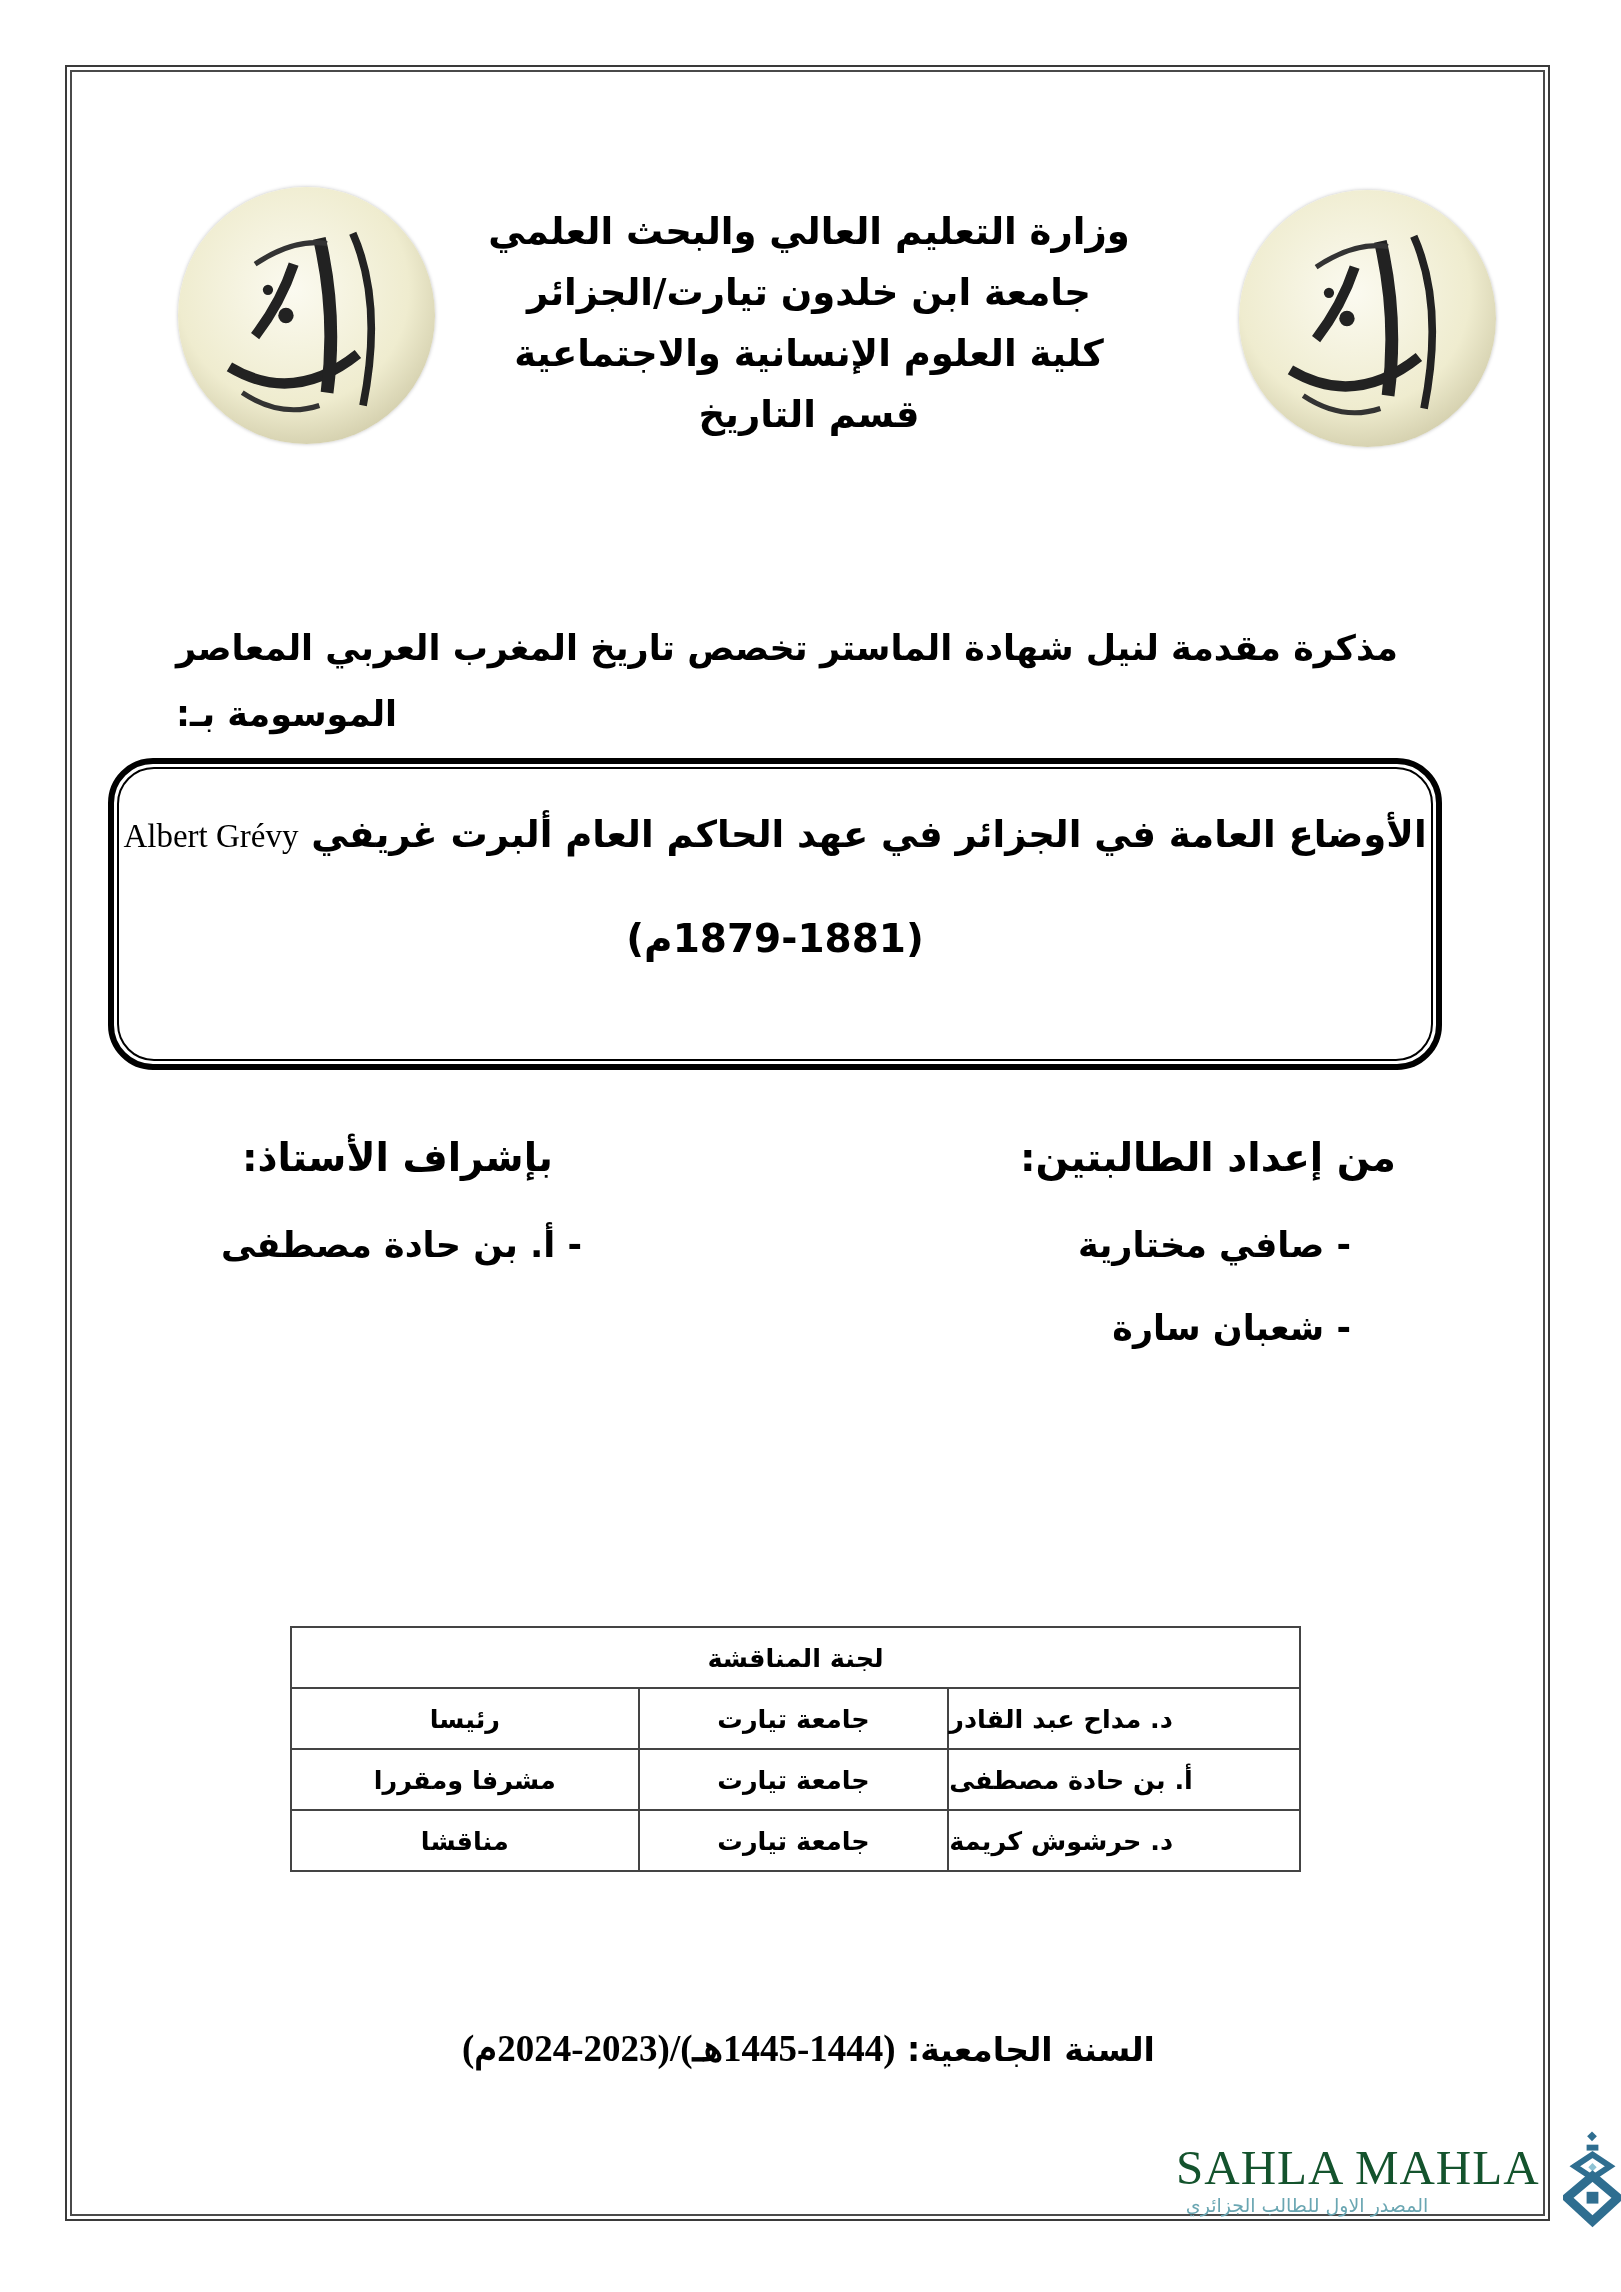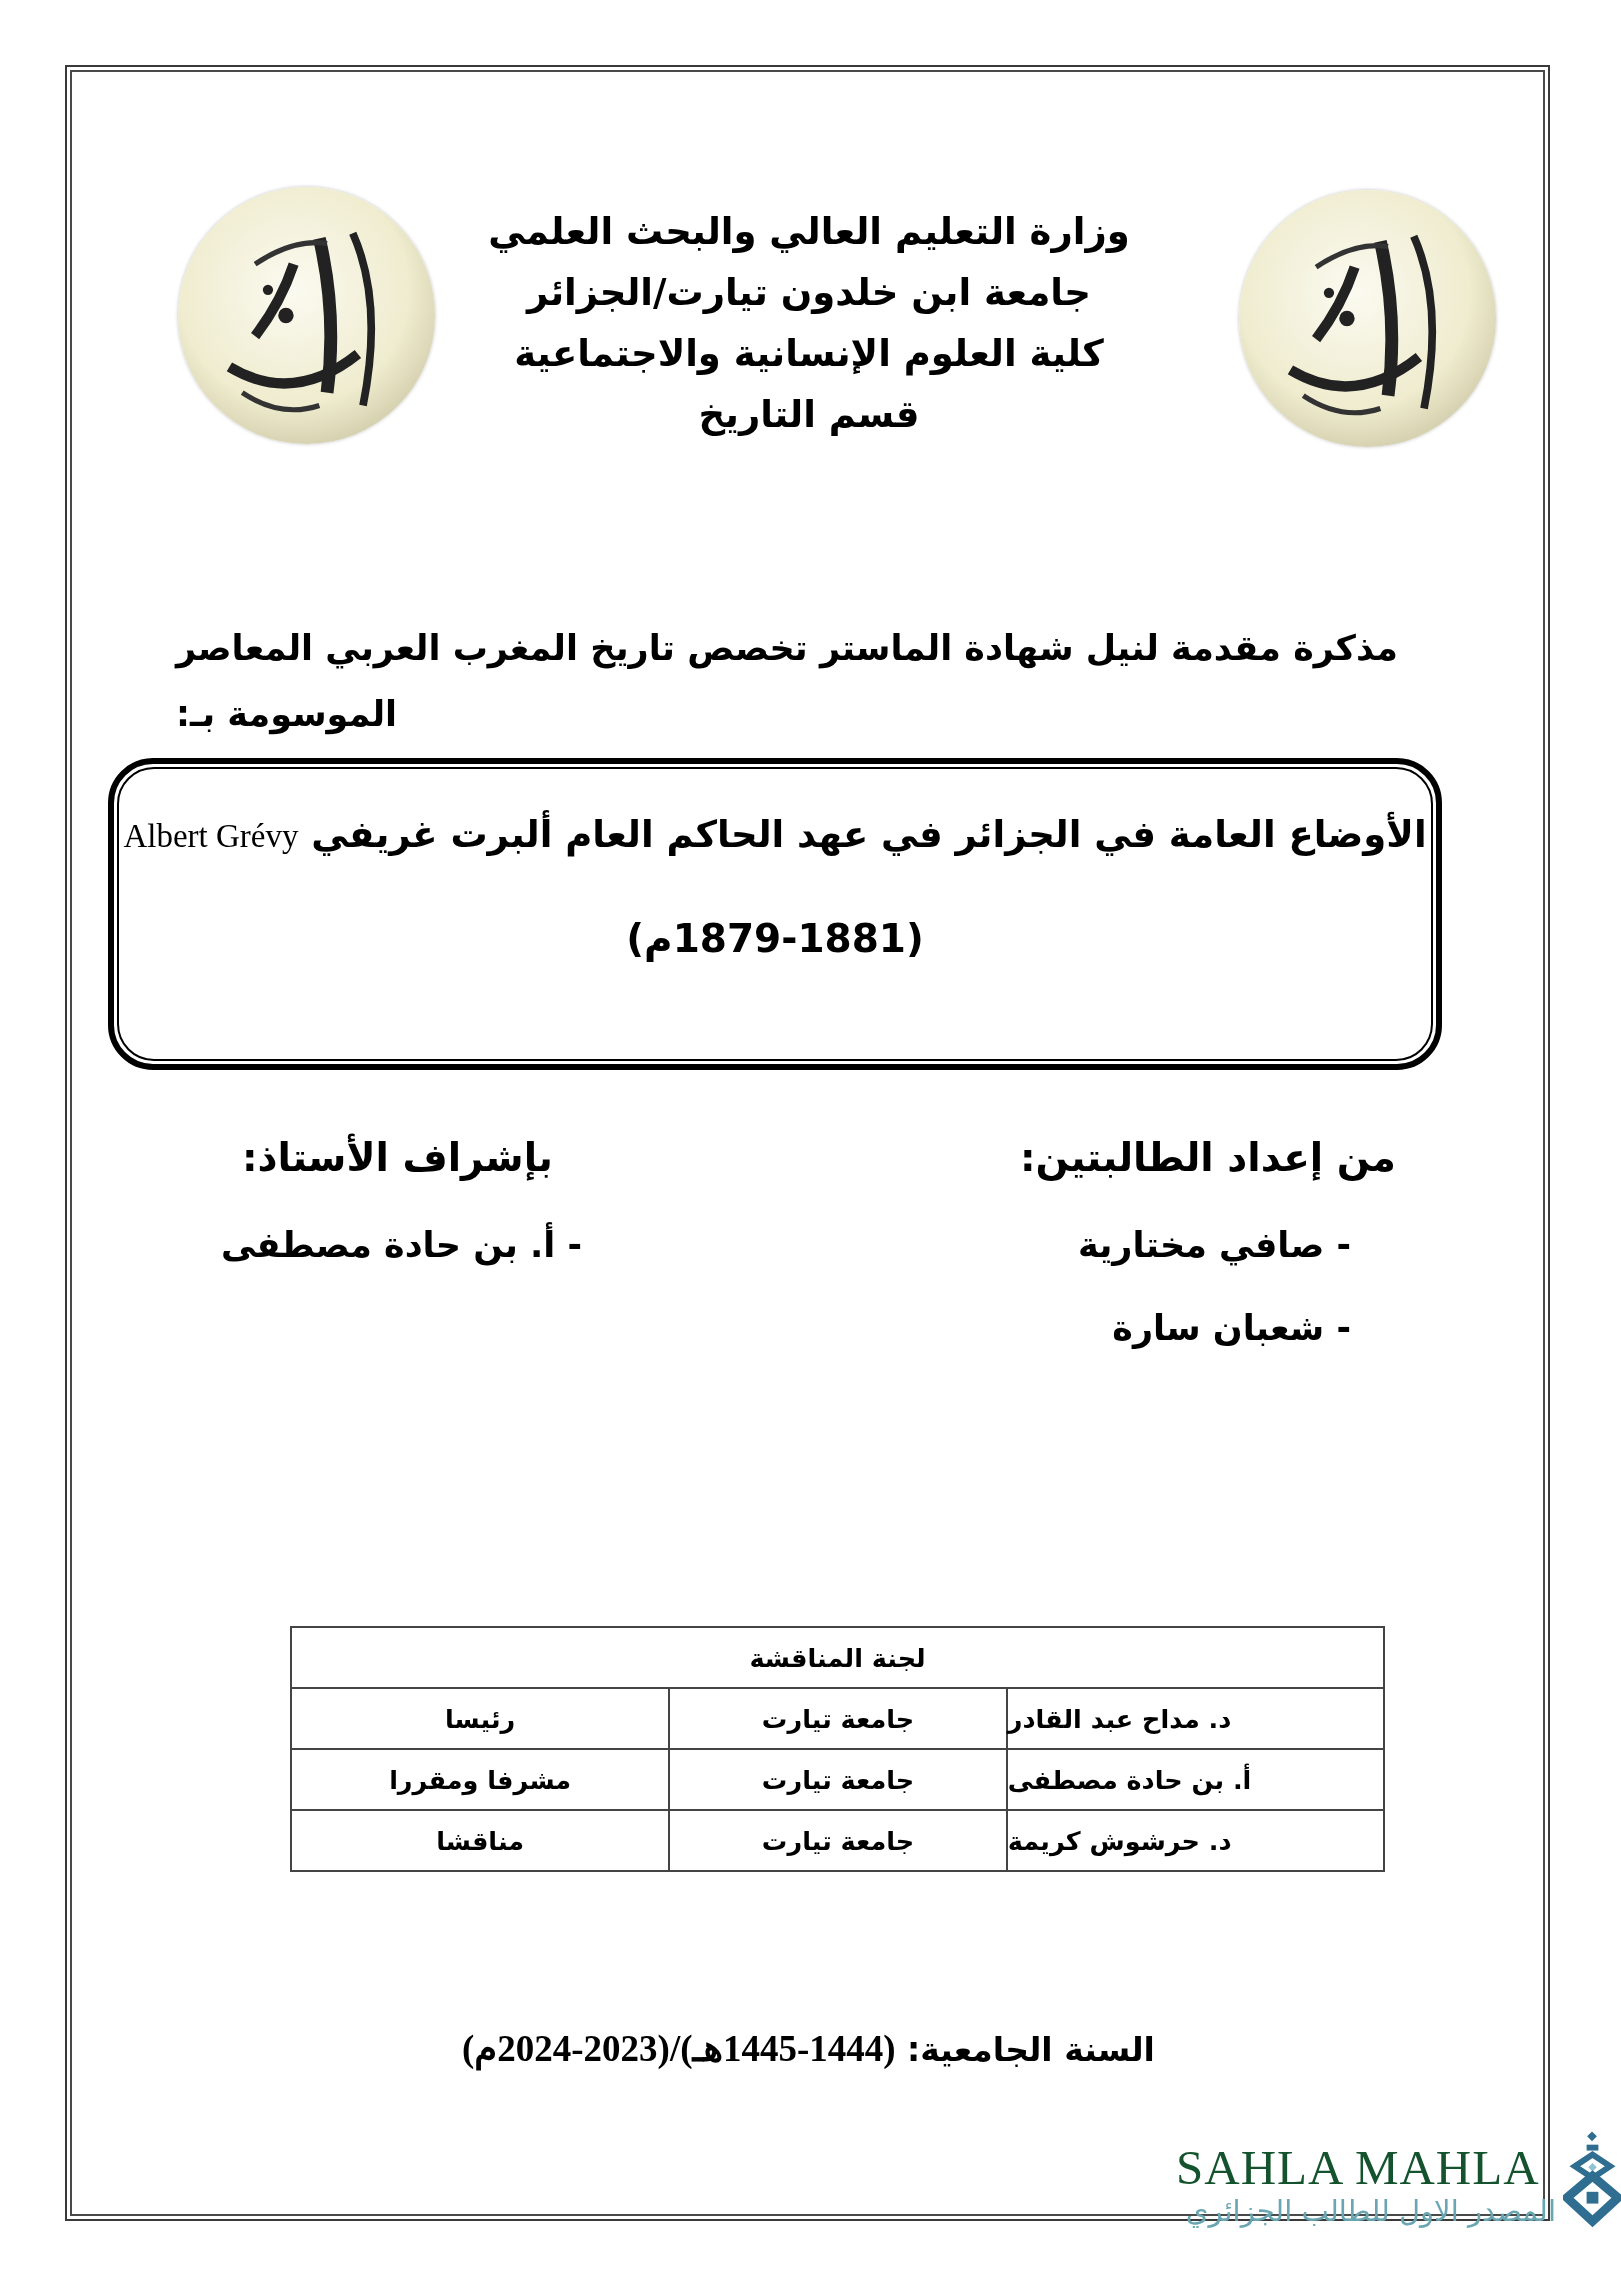--- a/index.html
+++ b/index.html
@@ -30,34 +30,34 @@
                 direction:rtl; font-weight:bold; }
   .title-latin { font-family:"Liberation Serif", serif; font-weight:normal; font-size:33px; }
   .title-years { position:absolute; left:0; right:0; top:152px; text-align:center; font-size:39px;
                  direction:rtl; font-weight:bold; }
   .students-heading { position:absolute; right:225px; top:1135px; font-size:39px; }
   .supervisor-heading { position:absolute; right:1068px; top:1135px; font-size:39px; }
   .student-item { position:absolute; right:270px; font-size:35px; }
   .student-1 { top:1225px; }
   .student-2 { top:1308px; }
   .supervisor-item { position:absolute; right:1039px; top:1225px; font-size:35px; }
-  table.jury { position:absolute; left:290px; top:1626px; width:1095px; border-collapse:collapse;
+  table.jury { position:absolute; left:290px; top:1626px; width:1011px; border-collapse:collapse;
                direction:rtl; }
   table.jury td { border:2px solid #444; height:59px; text-align:center; font-size:25.5px; font-weight:bold;
                   padding:0; }
   table.jury td.c-name { width:329px; text-align:left; padding-right:39px; }
   table.jury td.c-univ { width:329px; }
   table.jury td.c-role { width:369px; }
   .academic-year { position:absolute; left:392px; width:833px; top:2027px; text-align:center; font-size:33px;
                    direction:rtl; font-weight:bold; }
   .academic-year .num { font-family:"Liberation Serif", serif; font-size:37px; }
   .watermark { position:absolute; left:1176px; top:2127px; width:445px; height:108px; }
   .wm-text { position:absolute; left:0; top:11.8px; font-family:Liberation Serif, serif;
              font-size:49px; color:#14532d; letter-spacing:1px; }
-  .wm-sub { position:absolute; left:9.8px; top:67px; font-size:29px; color:#6aa6b2; direction:rtl;
+  .wm-sub { position:absolute; left:9.8px; top:67px; font-size:19px; color:#6aa6b2; direction:rtl;
             font-family:"DejaVu Sans", sans-serif; }
   .wm-icon { position:absolute; left:387px; top:0; width:59px; height:108px; }
 </style>
 </head>
 <body>
 
 <div class="page-border"></div>
 
 <div class="logo logo-left">
   <svg viewBox="0 0 100 100">

